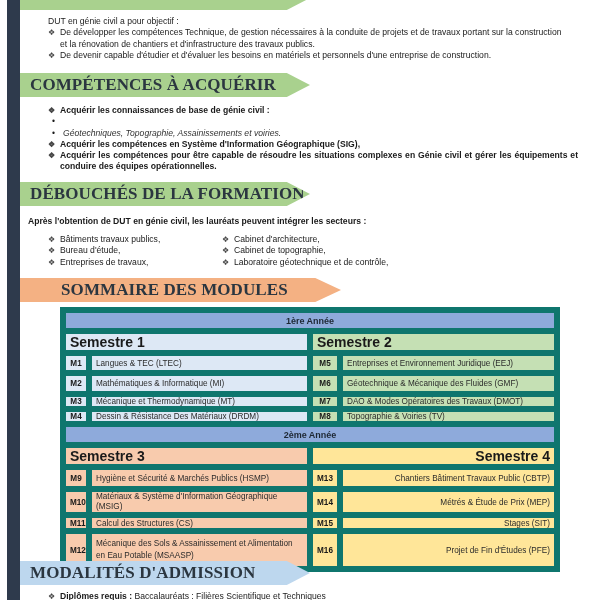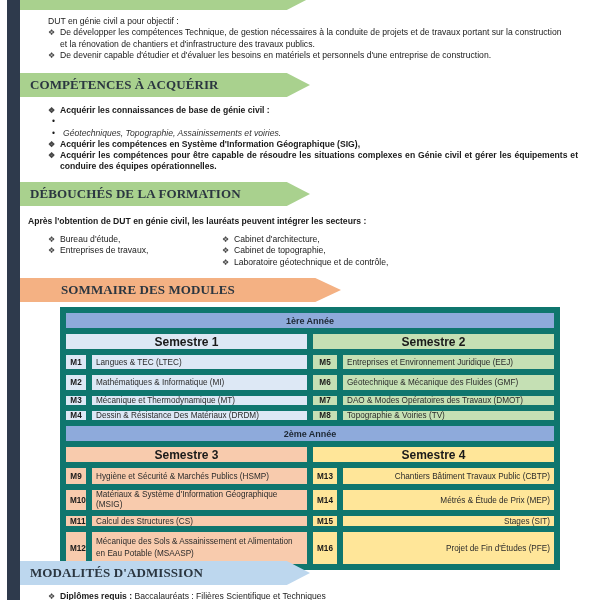--- a/index.html
+++ b/index.html
@@ -13,21 +13,21 @@
       position: absolute; left: 7px; top: 0; width: 13px; height: 600px;
       background: #2e3a4c;
     }
     .banner {
       position: absolute; left: 20px; height: 24px; width: 290px;
       clip-path: polygon(0 0, 92% 0, 100% 50%, 92% 100%, 0 100%);
       display: flex; align-items: center;
     }
     .banner span {
       font-family: "Liberation Serif", serif;
-      font-size: 13px; font-weight: bold; color: #2b3640;
+      font-size: 17px; font-weight: bold; color: #2b3640;
       padding-left: 10px; letter-spacing: 0.1px;
     }
     .green { background: #a9d18e; }
     .orange { background: #f4b183; }
     .blue { background: #bdd7ee; }
 
     .txt { position: absolute; font-size: 8.6px; line-height: 11.3px; }
     .diamond { display: inline-block; width: 12px; color: #444; font-size: 8px; }
     .bold { font-weight: bold; }
     .ital { font-style: italic; color: #333; }
@@ -38,21 +38,21 @@
       position: absolute; left: 60px; top: 307px; width: 494px;
       border-collapse: collapse; font-size: 8.2px;
       table-layout: fixed;
     }
     .tbl td { border: 6px solid #0f766e; padding: 0 4px; }
     .yr { background: #8eaadb; text-align: center; font-weight: bold; font-size: 9px; height: 15px; color: #1d2733; }
     .s1 { background: #dde8f5; }
     .s2 { background: #c5e0b4; }
     .s3 { background: #f8cbad; }
     .s4 { background: #ffe699; text-align: right; }
-    .semh { text-align: center; font-weight: bold; height: 15px; font-size: 12px; }
+    .semh { font-weight: bold; height: 15px; font-size: 14px; }
     .code { font-weight: bold; text-align: center; width: 22px; }
     .mod { color: #2b2b2b; }
   </style>
 </head>
 <body>
 
 <div class="leftbar"></div>
 
 <div class="banner green" style="top:-14px;"></div>
 
@@ -91,20 +91,21 @@
     <span class="diamond">❖</span>
     <span class="justify" style="flex:1;">Acquérir les compétences pour être capable de résoudre les situations complexes en Génie civil et gérer les équipements et conduire des équipes opérationnelles.</span>
   </div>
 </div>
 
 <div class="banner green" style="top:182px;">
   <span>DÉBOUCHÉS DE LA FORMATION</span>
 </div>
 <div class="txt bold" style="left:28px; top:216px; width:540px;">Après l'obtention de DUT en génie civil, les lauréats peuvent intégrer les secteurs :</div>
 <div class="txt" style="left:48px; top:234px; width:170px;">
+  <div><span class="diamond">❖</span><span>Bâtiments travaux publics,</span></div>
   <div><span class="diamond">❖</span><span>Bureau d'étude,</span></div>
   <div><span class="diamond">❖</span><span>Entreprises de travaux,</span></div>
 </div>
 <div class="txt" style="left:222px; top:234px; width:260px;">
   <div><span class="diamond">❖</span><span>Cabinet d'architecture,</span></div>
   <div><span class="diamond">❖</span><span>Cabinet de topographie,</span></div>
   <div><span class="diamond">❖</span><span>Laboratoire géotechnique et de contrôle,</span></div>
 </div>
 
 <div class="banner orange" style="top:278px;padding-left:31px;">

